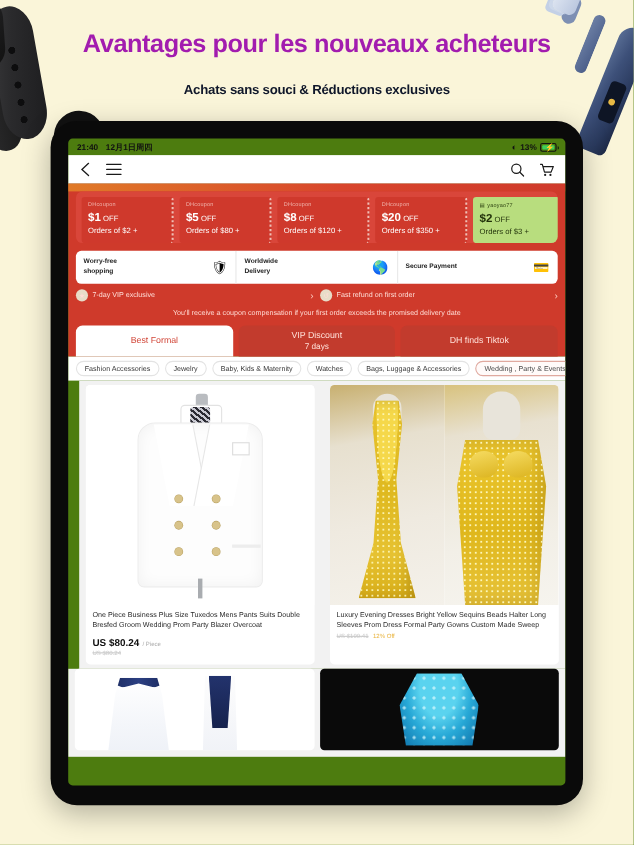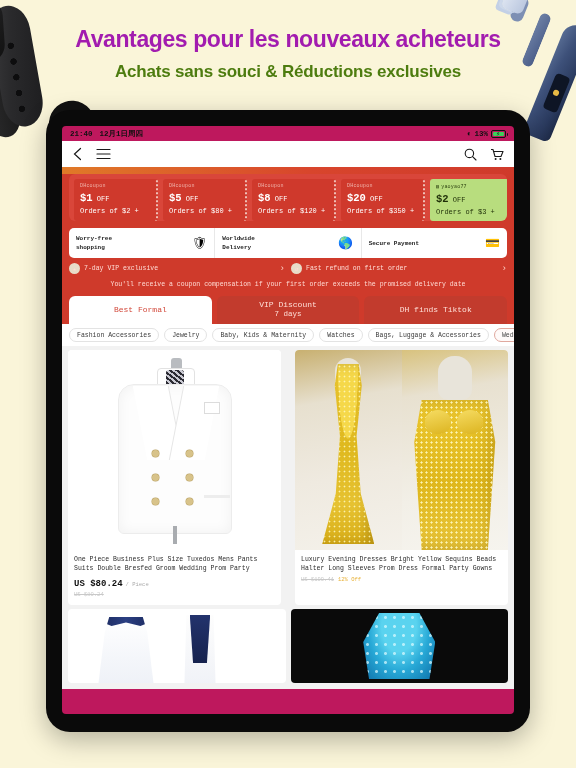--- a/index.html
+++ b/index.html
@@ -75,34 +75,34 @@
     content:""; position:absolute; left:4px; top:16px; width:6px; height:6px;
     background:#e7b945; border-radius:50%;
   }
 
   
   .headline { position:absolute; left:0; top:26px; width:576px; text-align:center; }
   .headline h1 {
     font-size:23px; font-weight:bold; color:#a21caf; letter-spacing:-0.4px;
   }
   .headline h2 {
-    font-size:17px; font-weight:bold; color:#4d7c0f; margin-top:9px;
+    font-size:12px; font-weight:bold; color:#0f172a; margin-top:21px;
     letter-spacing:-0.2px;
   }
 
   
   .tablet {
     position:absolute; left:46px; top:110px; width:484px; height:622px;
     background:#0a0a0a; border-radius:24px;
     box-shadow:0 8px 26px rgba(0,0,0,.28);
     padding:16px 16px 18px 16px;
   }
   .screen-area {
-    width:100%; height:100%; background:#be185d; border-radius:4px;
-    overflow:hidden; position:relative;font-family:Liberation Mono, monospace;
+    width:100%; height:100%; background:#4d7c0f; border-radius:4px;
+    overflow:hidden; position:relative;
   }
 
   
   .statusbar {
     height:15px; display:flex; align-items:center; justify-content:space-between;
     padding:0 8px; font-size:7.5px; color:#111; font-weight:bold;
   }
   .sb-left { display:flex; gap:7px; align-items:center; }
   .sb-right { display:flex; gap:3px; align-items:center; }
   .wifi-ico { font-size:8px; }
@@ -219,21 +219,21 @@
   .chip {
     flex:0 0 auto; border:.8px solid #e3e3e3; border-radius:9px;
     padding:2.5px 7px; font-size:6.5px; color:#3a3a3a; background:#fff;
     white-space:nowrap; cursor:pointer;
   }
   .chip.sel { border-color:#e0a99f; color:#4a4a4a; background:#fffaf9; }
 
   
   .grid {
     background:#f2f2f2; padding:4px 6px; display:grid;
-    grid-template-columns:1fr 1fr; gap:14px;
+    grid-template-columns:1fr 1fr; gap:14px;margin-left:10px;
   }
   .pcard { background:#fff; border-radius:4px; overflow:hidden; cursor:pointer; }
   .pimg { height:200px; position:relative; overflow:hidden; background:#fff; }
   .pinfo { padding:5px 6px 7px 6px; }
   .ptitle {
     font-size:6.5px; color:#2b2b2b; line-height:1.45; height:19px; overflow:hidden;
   }
   .pprice { margin-top:5px; display:flex; align-items:baseline; gap:3px; }
   .pprice b { font-size:9px; color:#111; }
   .pprice span { font-size:5.5px; color:#aaa; }

